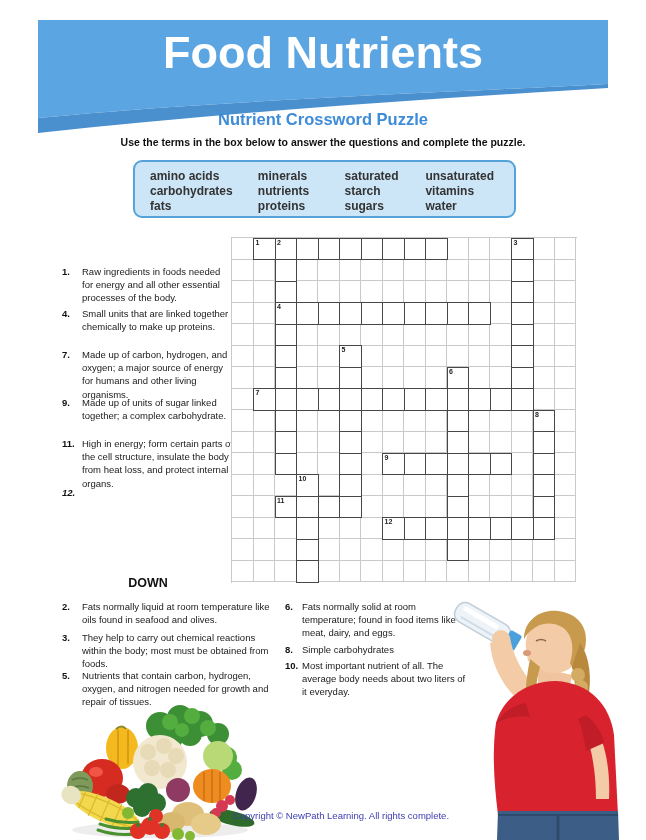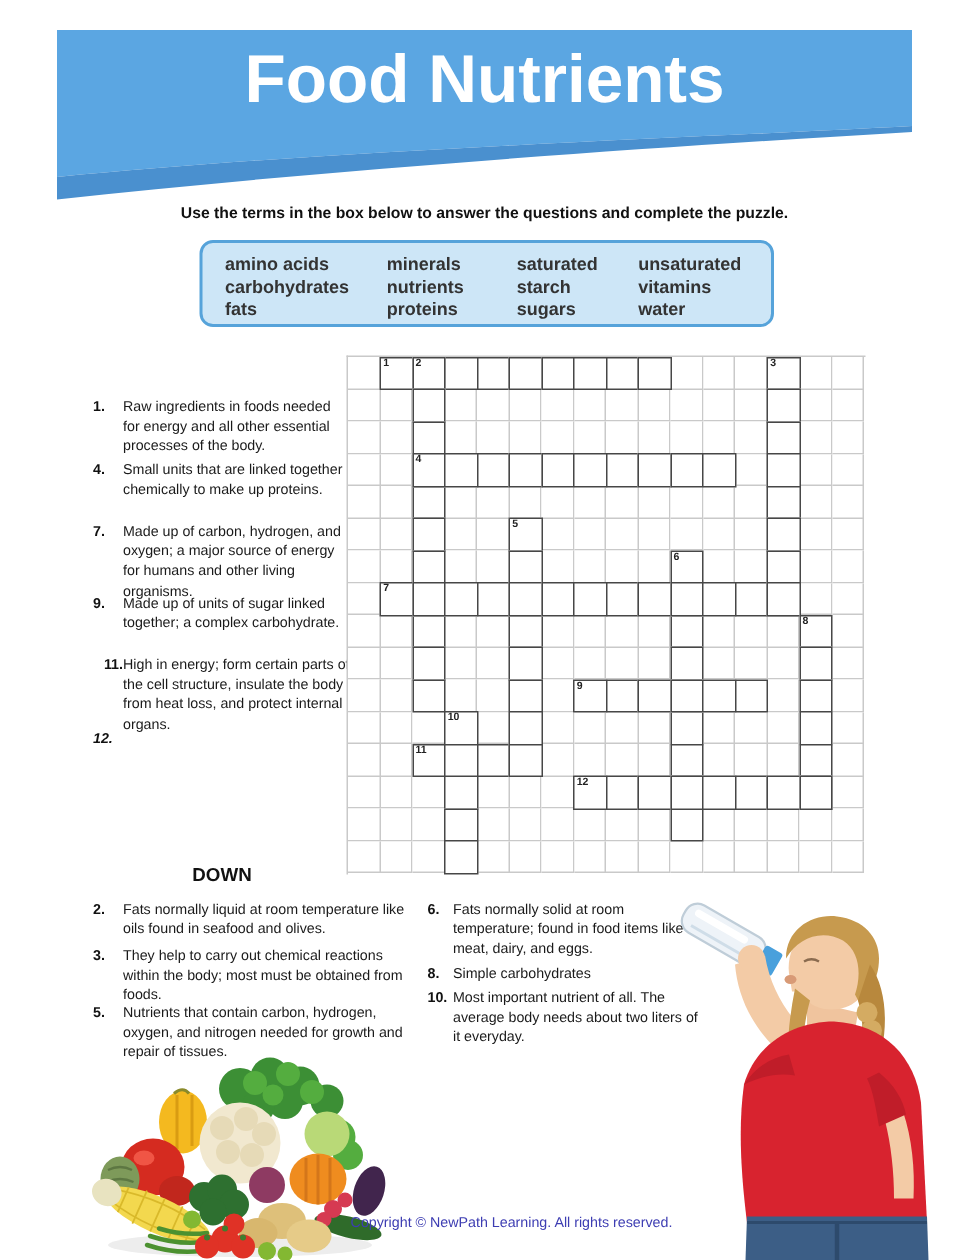--- a/index.html
+++ b/index.html
@@ -49,20 +49,21 @@
 </head>
 <body>
 
 <div class="page">
 
   <svg class="banner-svg" width="646" height="150" viewBox="0 0 646 150">
     <path d="M38,20 H608 V84 C460,92 220,100 38,118 Z" fill="#5ba6e2"></path>
     <path d="M608,84 C460,92 220,100 38,118 L38,133 C230,112 440,98 608,88 Z" fill="#4a90cf"></path>
   </svg>
   <div class="page-title">Food Nutrients</div>
+  <div class="subtitle">Nutrient Crossword Puzzle</div>
   <div class="instructions">Use the terms in the box below to answer the questions and complete the puzzle.</div>
 
   <div class="word-bank" id="word-bank">
       <div class="wb-col c0">
         <div class="wb-item">amino acids</div>
         <div class="wb-item">carbohydrates</div>
         <div class="wb-item">fats</div>
       </div>
       <div class="wb-col c1">
         <div class="wb-item">minerals</div>
@@ -94,21 +95,21 @@
       </div>
       <div class="clue" style="top: 348px; left: 62px;">
         <span class="clue-num" style="width: 20px;">7.</span>
         <span class="clue-text" style="width: 152px;">Made up of carbon, hydrogen, and oxygen; a major source of energy for humans and other living organisms.</span>
       </div>
       <div class="clue" style="top: 396px; left: 62px;">
         <span class="clue-num" style="width: 20px;">9.</span>
         <span class="clue-text" style="width: 152px;">Made up of units of sugar linked together; a complex carbohydrate.</span>
       </div>
       <div class="clue" style="top: 437px; left: 62px;">
-        <span class="clue-num" style="width: 20px; text-align: right;">11.</span>
+        <span class="clue-num" style="width: 20px;">11.</span>
         <span class="clue-text" style="width: 152px;">High in energy; form certain parts of the cell structure, insulate the body from heat loss, and protect internal organs.</span>
       </div>
       <div class="clue" style="top: 486px; left: 62px; font-style: italic;">
         <span class="clue-num" style="width: 20px;">12.</span>
       </div>
       <div class="clue" style="top: 600px; left: 62px;">
         <span class="clue-num" style="width: 20px;">2.</span>
         <span class="clue-text" style="width: 196px;">Fats normally liquid at room temperature like oils found in seafood and olives.</span>
       </div>
       <div class="clue" style="top: 631px; left: 62px;">
@@ -651,15 +652,15 @@
     <path d="M58,140 C70,134 82,132 92,134 L88,120 C76,122 66,128 58,140 Z" fill="#c01d29"></path>
 
     <path d="M164,158 C170,176 172,196 171,216 L158,216 C158,198 156,180 152,164 Z" fill="#f3cba6"></path>
     <path d="M148,132 C158,140 164,150 166,160 L148,168 C146,156 144,144 140,136 Z" fill="#c01d29"></path>
 
     <path d="M60,228 H180 L181,257 H59 Z" fill="#3c5e86"></path>
     <path d="M120,232 V257" stroke="#2d4a6c" stroke-width="3"></path>
     <path d="M60,232 H180" stroke="#2d4a6c" stroke-width="2"></path>
   </svg>
 
-  <div class="copyright">Copyright © NewPath Learning. All rights reserved.</div>
+  <div class="copyright">Copyright © NewPath Learning. All rights complete.</div>
 
 </div>
 
 </body></html>

